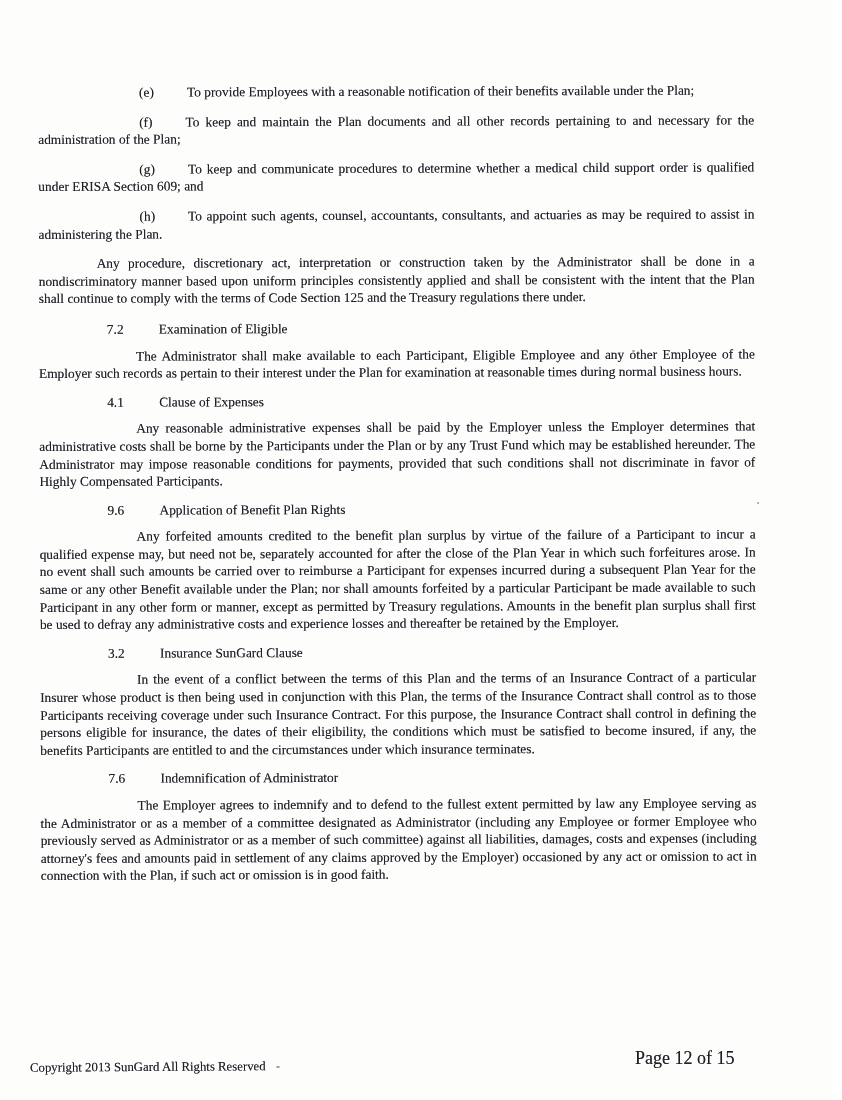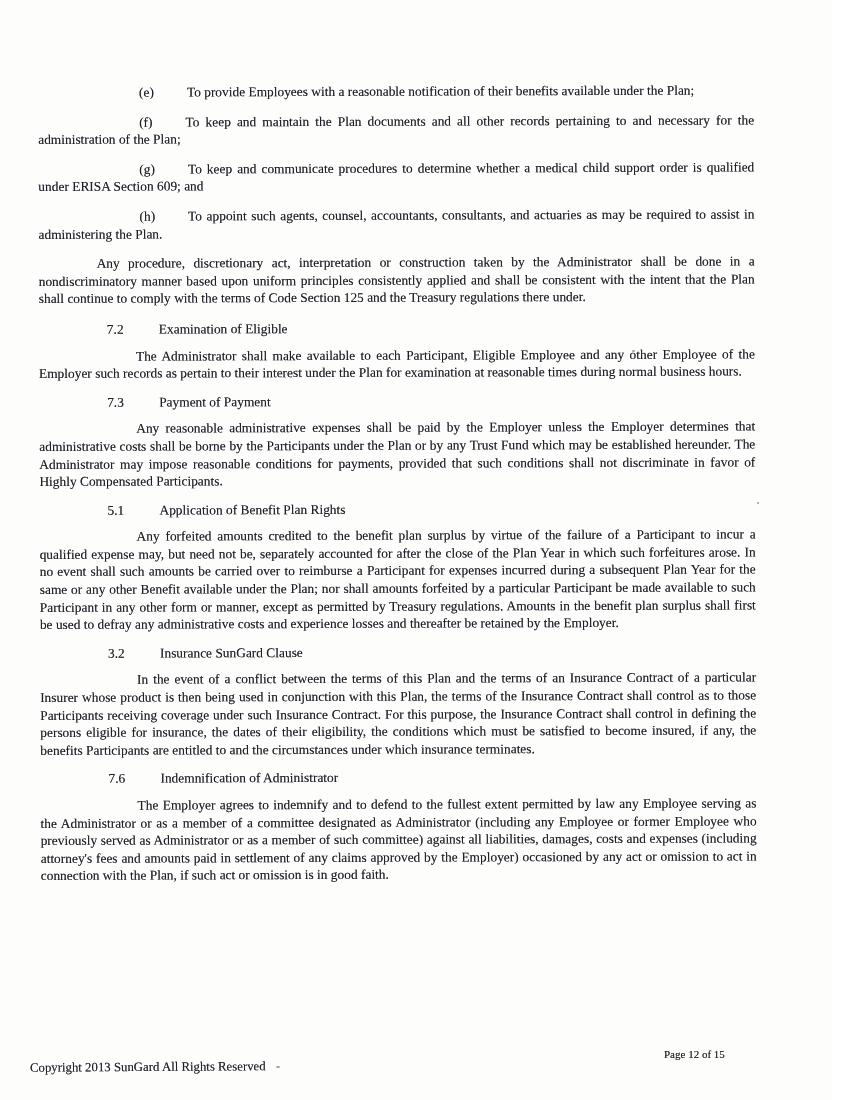--- a/index.html
+++ b/index.html
@@ -55,23 +55,23 @@
   .footer-left {
     position: absolute;
     left: 30px;
     top: 1060px;
     font-size: 12.8px;
     transform: rotate(-0.35deg);
     text-shadow: 0 0 0.4px rgba(20,20,30,0.55);
   }
   .footer-right {
     position: absolute;
-    left: 664px;
+    left: 635px;
     top: 1048px;
-    font-size: 11px;
+    font-size: 18px;
     text-shadow: 0 0 0.4px rgba(20,20,30,0.55);
   }
   .speck {
     position: absolute;
     background: rgba(40,40,50,0.45);
     border-radius: 50%;
   }
   .speck1 { left: 632px; top: 350px; width: 3px; height: 2px; }
   .speck2 { left: 757px; top: 502px; width: 2px; height: 2px; }
   .speck3 { left: 276px; top: 1066px; width: 4px; height: 2px; }
@@ -88,24 +88,24 @@
 
     <p class="hang"><span>(g)</span><span class="tab"></span><span>To keep and communicate procedures to determine whether a medical child support order is qualified under ERISA Section 609; and</span></p>
 
     <p class="hang"><span>(h)</span><span class="tab"></span><span>To appoint such agents, counsel, accountants, consultants, and actuaries as may be required to assist in administering the Plan.</span></p>
 
     <p class="body-ind1">Any procedure, discretionary act, interpretation or construction taken by the Administrator shall be done in a nondiscriminatory manner based upon uniform principles consistently applied and shall be consistent with the intent that the Plan shall continue to comply with the terms of Code Section 125 and the Treasury regulations there under.</p>
 
     <p class="heading"><span class="h-num">7.2</span><span>Examination of Eligible</span></p>
     <p class="body-ind2">The Administrator shall make available to each Participant, Eligible Employee and any other Employee of the Employer such records as pertain to their interest under the Plan for examination at reasonable times during normal business hours.</p>
 
-    <p class="heading"><span class="h-num">7.3</span><span>Payment of Payment</span></p>
+    <p class="heading"><span class="h-num">4.1</span><span>Clause of Expenses</span></p>
     <p class="body-ind2">Any reasonable administrative expenses shall be paid by the Employer unless the Employer determines that administrative costs shall be borne by the Participants under the Plan or by any Trust Fund which may be established hereunder. The Administrator may impose reasonable conditions for payments, provided that such conditions shall not discriminate in favor of Highly Compensated Participants.</p>
 
-    <p class="heading"><span class="h-num">5.1</span><span>Application of Benefit Plan Rights</span></p>
+    <p class="heading"><span class="h-num">9.6</span><span>Application of Benefit Plan Rights</span></p>
     <p class="body-ind2">Any forfeited amounts credited to the benefit plan surplus by virtue of the failure of a Participant to incur a qualified expense may, but need not be, separately accounted for after the close of the Plan Year in which such forfeitures arose.  In no event shall such amounts be carried over to reimburse a Participant for expenses incurred during a subsequent Plan Year for the same or any other Benefit available under the Plan; nor shall amounts forfeited by a particular Participant be made available to such Participant in any other form or manner, except as permitted by Treasury regulations.  Amounts in the benefit plan surplus shall first be used to defray any administrative costs and experience losses and thereafter be retained by the Employer.</p>
 
     <p class="heading"><span class="h-num">3.2</span><span>Insurance SunGard Clause</span></p>
     <p class="body-ind2">In the event of a conflict between the terms of this Plan and the terms of an Insurance Contract of a particular Insurer whose product is then being used in conjunction with this Plan, the terms of the Insurance Contract shall control as to those Participants receiving coverage under such Insurance Contract. For this purpose, the Insurance Contract shall control in defining the persons eligible for insurance, the dates of their eligibility, the conditions which must be satisfied to become insured, if any, the benefits Participants are entitled to and the circumstances under which insurance terminates.</p>
 
     <p class="heading"><span class="h-num">7.6</span><span>Indemnification of Administrator</span></p>
     <p class="body-ind2">The Employer agrees to indemnify and to defend to the fullest extent permitted by law any Employee serving as the Administrator or as a member of a committee designated as Administrator (including any Employee or former Employee who previously served as Administrator or as a member of such committee) against all liabilities, damages, costs and expenses (including attorney's fees and amounts paid in settlement of any claims approved by the Employer) occasioned by any act or omission to act in connection with the Plan, if such act or omission is in good faith.</p>
 
   </div>
 

